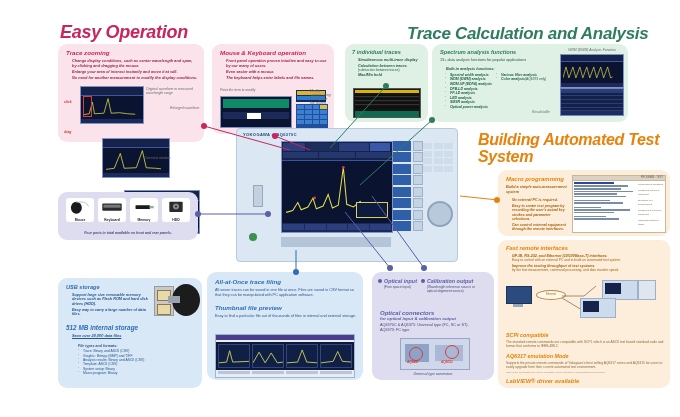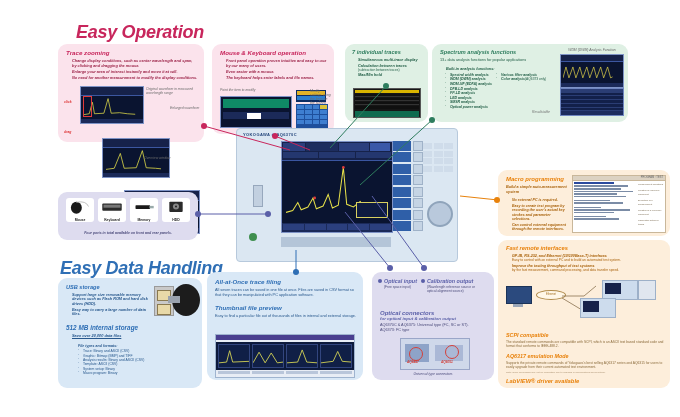--- a/index.html
+++ b/index.html
@@ -67,21 +67,21 @@
 
   .caption{font-size:3.4px;color:#6b6b6b;font-style:italic;}
   .tiny{font-size:3.3px;font-style:normal;font-weight:normal;line-height:1.25;}
   .tiny2{font-size:3.8px;font-style:normal;font-weight:normal;line-height:1.3;}
 </style>
 </head>
 <body>
 
 <div class="page">
 
-  <div class="abs" style="left:76px;top:22px;text-align:center;">
+  <div class="abs" style="left:60px;top:22px;text-align:center;">
     <div class="hd t-pink">Easy Operation</div>
   </div>
 
   <div class="abs panel p-pink" style="left:58px;top:44px;width:146px;height:98px;">
     <div class="abs" style="left:8px;top:5px;right:6px;">
       <div class="sub-pink" style="font-size:6.2px;">Trace zooming</div>
       <ul class="bullets txt-pink" style="font-size:3.9px;margin-top:3px;">
         <li>Change display conditions, such as center wavelength and span, by clicking and dragging the mouse.</li>
         <li>Enlarge your area of interest instantly and  move it at will.</li>
         <li>No need for another measurement to modify the display conditions.</li>
@@ -153,20 +153,23 @@
           <div style="height:4px;background:#3e7ed0;"></div>
           <div style="height:4px;background:#3e7ed0;"></div>
         <div style="height:4px;background:#3e7ed0;"></div>
           <div style="height:4px;background:#3e7ed0;"></div>
           <div style="height:4px;background:#3e7ed0;"></div>
           <div style="height:4px;background:#3e7ed0;"></div>
       </div>
     </div>
   </div>
 
+  <div class="abs" style="left:407px;top:24px;">
+    <div class="hd t-green">Trace Calculation and Analysis</div>
+  </div>
 
   <div class="abs panel p-green" style="left:345px;top:44px;width:83px;height:78px;">
     <div class="abs" style="left:7px;top:5px;right:4px;">
       <div class="sub-green" style="font-size:5.6px;">7 individual traces</div>
       <ul class="bullets txt-green" style="font-size:3.8px;margin-top:3px;">
         <li>Simultaneous multi-trace display</li>
         <li style="margin-bottom:0;"><span>Calculation between traces</span>
           <span class="tiny" style="display:block;">(subtraction between traces)</span></li>
         <li>Max/Min hold</li>
       </ul>
@@ -266,23 +269,20 @@
               <circle cx="20" cy="14" r="5" fill="#888"></circle>
               <circle cx="20" cy="14" r="1.6" fill="#222"></circle>
             </svg>
           <div style="position:absolute;bottom:0;left:0;right:0;text-align:center;font-size:3.4px;font-weight:bold;color:#222;">HDD</div>
         </div>
       </div>
     </div>
     <div class="abs" style="left:0;right:0;bottom:5px;text-align:center;font-size:3.5px;font-style:italic;font-weight:bold;color:#4a4a7a;">Four ports in total available on front and rear panels.</div>
   </div>
 
-  <div class="abs" style="left:60px;top:258px;">
-    <div class="hd t-blue">Easy Data Handling</div>
-  </div>
 
   <div class="abs panel p-blue" style="left:58px;top:278px;width:144px;height:110px;">
     <div class="abs" style="left:8px;top:6px;width:86px;">
       <div class="sub-blue" style="font-size:5.6px;">USB storage</div>
       <ul class="bullets txt-blue" style="font-size:3.8px;margin-top:3px;">
         <li>Support large size removable memory devices  such as Flash ROM and hard disk drives (HDD).</li>
         <li>Easy way to carry a large number of data files.</li>
       </ul>
     </div>
 
@@ -450,20 +450,23 @@
       <div style="height:6px;background:#cfdcea;"></div>
         <div style="height:6px;background:#cfdcea;"></div>
         <div style="height:6px;background:#cfdcea;"></div>
     </div>
     <div class="abs" style="left:190px;top:72px;width:22px;height:22px;border-radius:50%;background:#b9c9dc;border:2px solid #8fa4bb;"></div>
     <div class="abs" style="left:16px;top:56px;width:8px;height:20px;background:#c2d0e0;border:1px solid #97a8bd;"></div>
     <div class="abs" style="left:12px;top:104px;width:8px;height:8px;border-radius:50%;background:#3f8f4f;"></div>
     <div class="abs" style="left:44px;top:108px;width:110px;height:10px;background:#b4c5d8;"></div>
   </div>
 
+  <div class="abs" style="left:478px;top:132px;width:190px;">
+    <div class="hd t-orange">Building Automated Test System</div>
+  </div>
 
   <div class="abs panel p-orange" style="left:498px;top:170px;width:172px;height:66px;">
     <div class="abs" style="left:8px;top:6px;width:62px;">
       <div class="sub-orange" style="font-size:6px;line-height:1.05;">Macro programming</div>
       <div class="txt-orange" style="font-size:3.8px;font-style:italic;font-weight:bold;margin-top:3px;line-height:1.2;">Build a simple auto-measurement system</div>
       <ul class="bullets txt-orange" style="font-size:3.6px;margin-top:4px;">
         <li>No external PC is required.</li>
         <li>Easy to create test program by recording the user's actual key strokes and parameter selections.</li>
         <li>Can control external equipment through the remote interfaces.</li>
       </ul>

